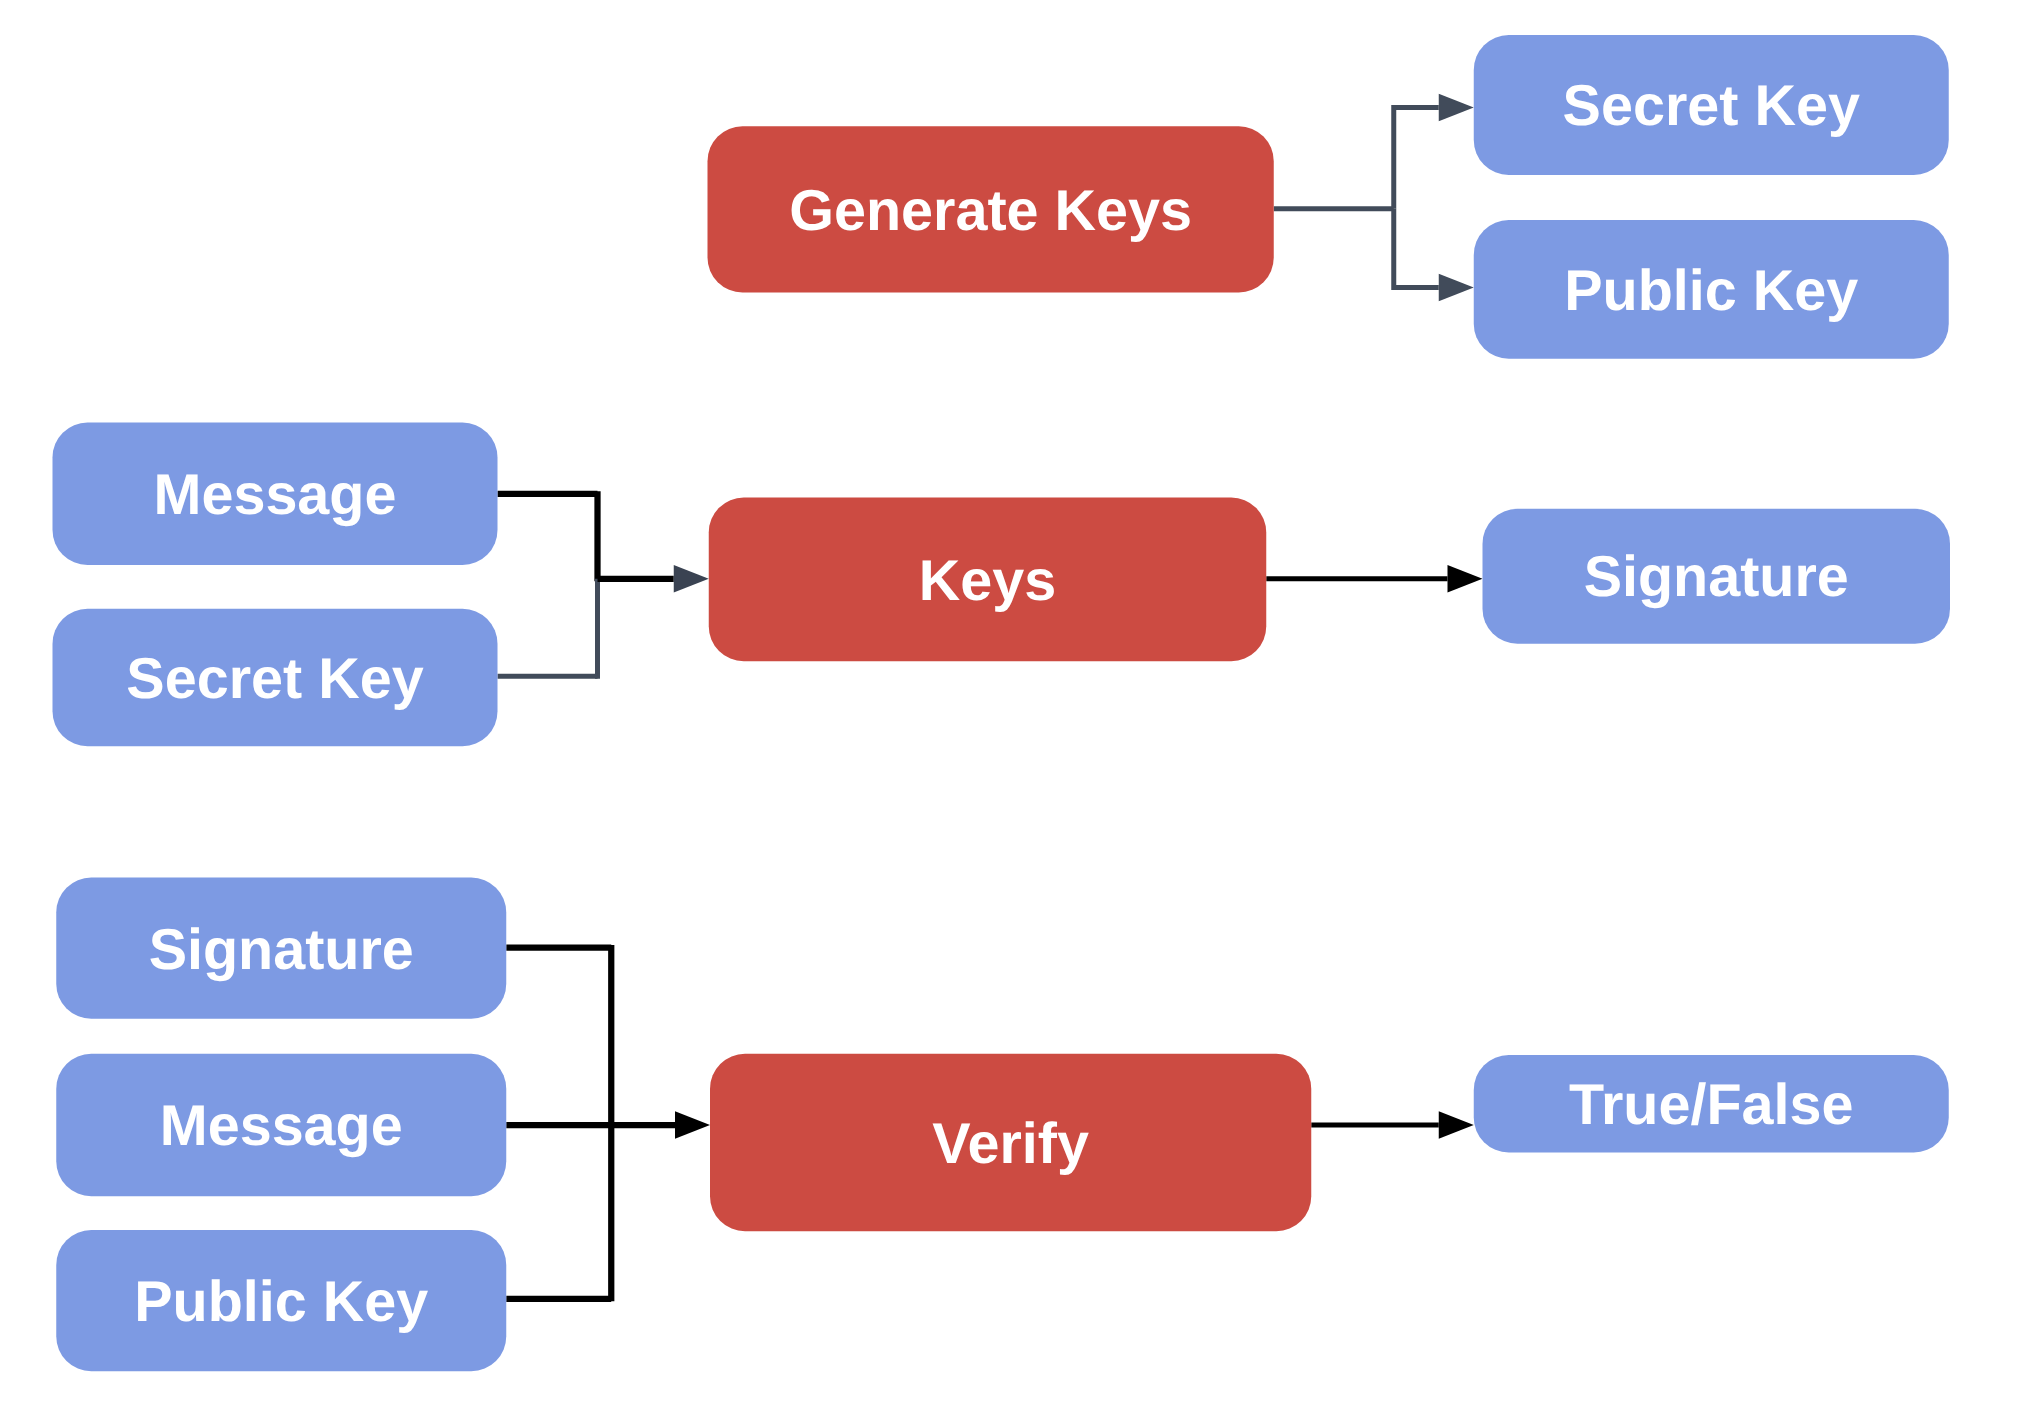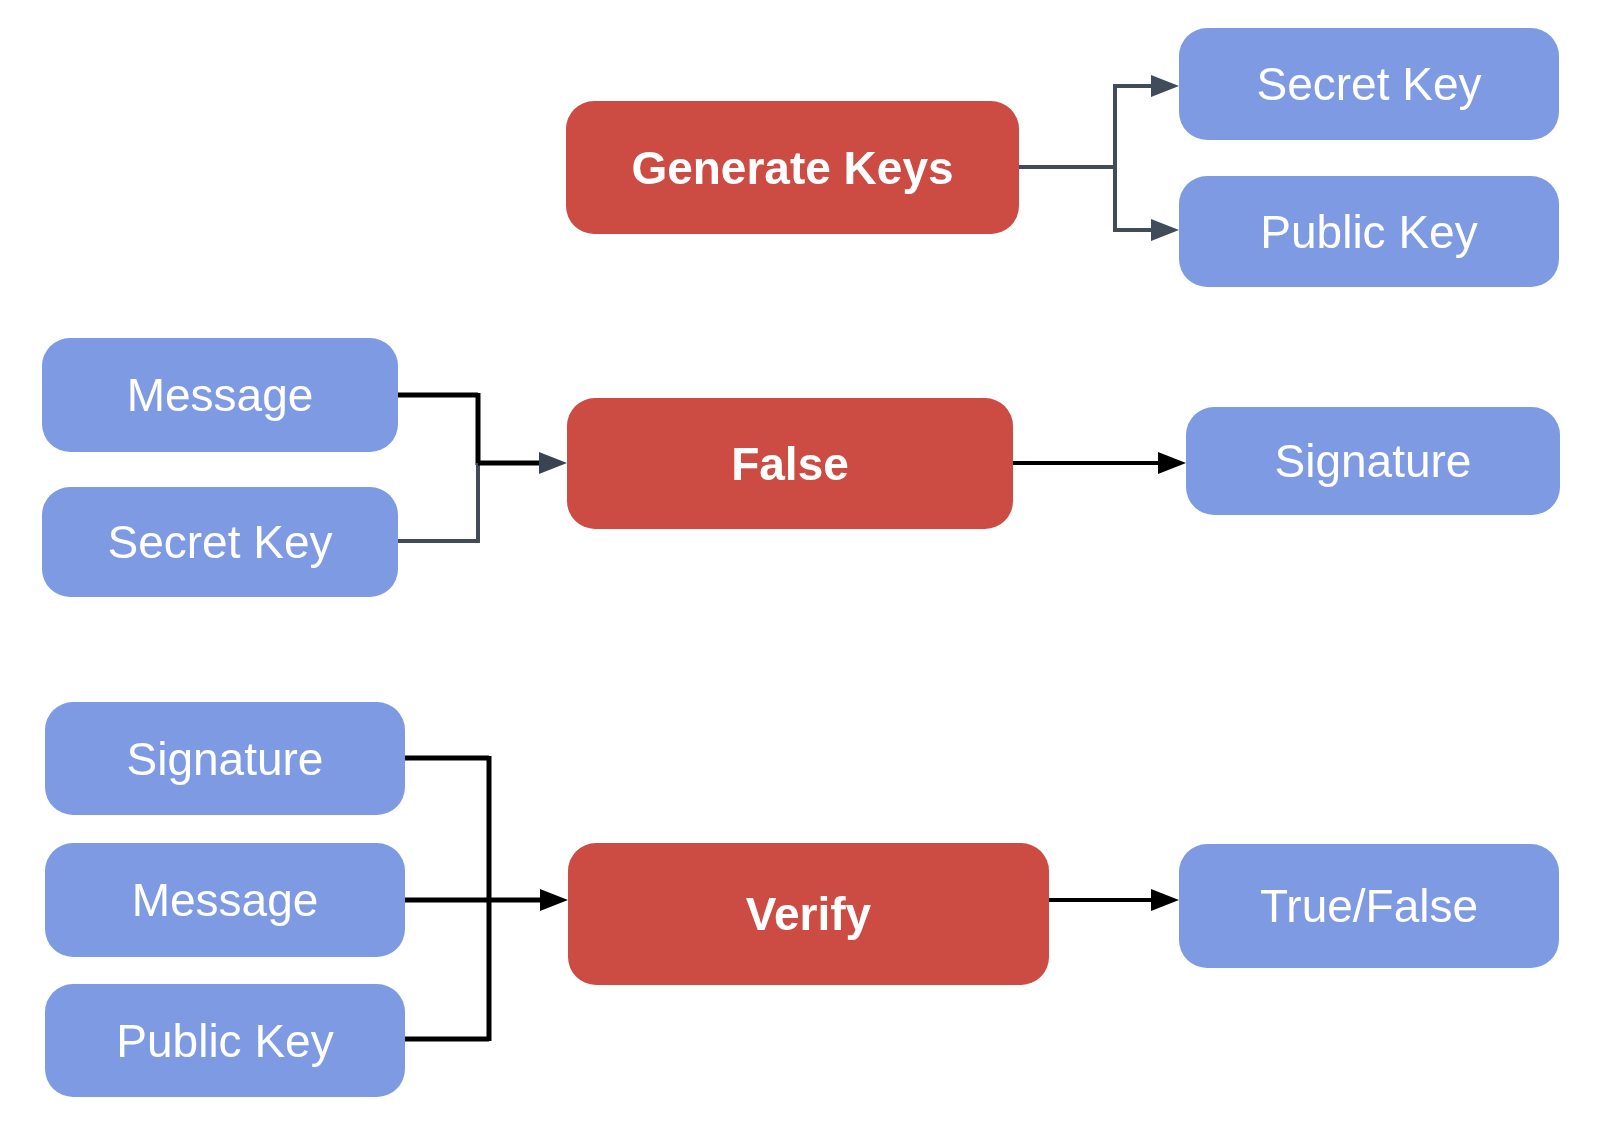--- a/index.html
+++ b/index.html
@@ -28,21 +28,21 @@
     border-radius: 28px;
     box-sizing: border-box;
     color: #ffffff;
   }
   .node.process .node-label {
     font-weight: bold;
     font-size: 46px;
     text-align: right;
   }
   .node.io .node-label {
-    font-weight: normal;
+    font-weight: bold;
     font-size: 46px;
   }
   .node-label {
     white-space: nowrap;
     line-height: 1;
   }
 </style>
 </head>
 <body>
 
@@ -79,34 +79,34 @@
       <div class="node io" style="left: 1179px; top: 176px; width: 380px; height: 111px; background: rgb(125, 154, 227); color: rgb(255, 255, 255);">
         <span class="node-label">Public Key</span>
       </div>
       <div class="node io" style="left: 42px; top: 338px; width: 356px; height: 114px; background: rgb(125, 154, 227); color: rgb(255, 255, 255);">
         <span class="node-label">Message</span>
       </div>
       <div class="node io" style="left: 42px; top: 487px; width: 356px; height: 110px; background: rgb(125, 154, 227); color: rgb(255, 255, 255);">
         <span class="node-label">Secret Key</span>
       </div>
       <div class="node process" style="left: 567px; top: 398px; width: 446px; height: 131px; background: rgb(204, 75, 66); color: rgb(255, 255, 255);">
-        <span class="node-label">False</span>
+        <span class="node-label">Keys</span>
       </div>
       <div class="node io" style="left: 1186px; top: 407px; width: 374px; height: 108px; background: rgb(125, 154, 227); color: rgb(255, 255, 255);">
         <span class="node-label">Signature</span>
       </div>
       <div class="node io" style="left: 45px; top: 702px; width: 360px; height: 113px; background: rgb(125, 154, 227); color: rgb(255, 255, 255);">
         <span class="node-label">Signature</span>
       </div>
       <div class="node io" style="left: 45px; top: 843px; width: 360px; height: 114px; background: rgb(125, 154, 227); color: rgb(255, 255, 255);">
         <span class="node-label">Message</span>
       </div>
       <div class="node io" style="left: 45px; top: 984px; width: 360px; height: 113px; background: rgb(125, 154, 227); color: rgb(255, 255, 255);">
         <span class="node-label">Public Key</span>
       </div>
       <div class="node process" style="left: 568px; top: 843px; width: 481px; height: 142px; background: rgb(204, 75, 66); color: rgb(255, 255, 255);">
         <span class="node-label">Verify</span>
       </div>
-      <div class="node io" style="left: 1179px; top: 844px; width: 380px; height: 124px; background: rgb(125, 154, 227); color: rgb(255, 255, 255); align-items: center;">
+      <div class="node io" style="left: 1179px; top: 844px; width: 380px; height: 78px; background: rgb(125, 154, 227); color: rgb(255, 255, 255); align-items: center;">
         <span class="node-label">True/False</span>
       </div>
     </div>
 </div>
 
 </body></html>

